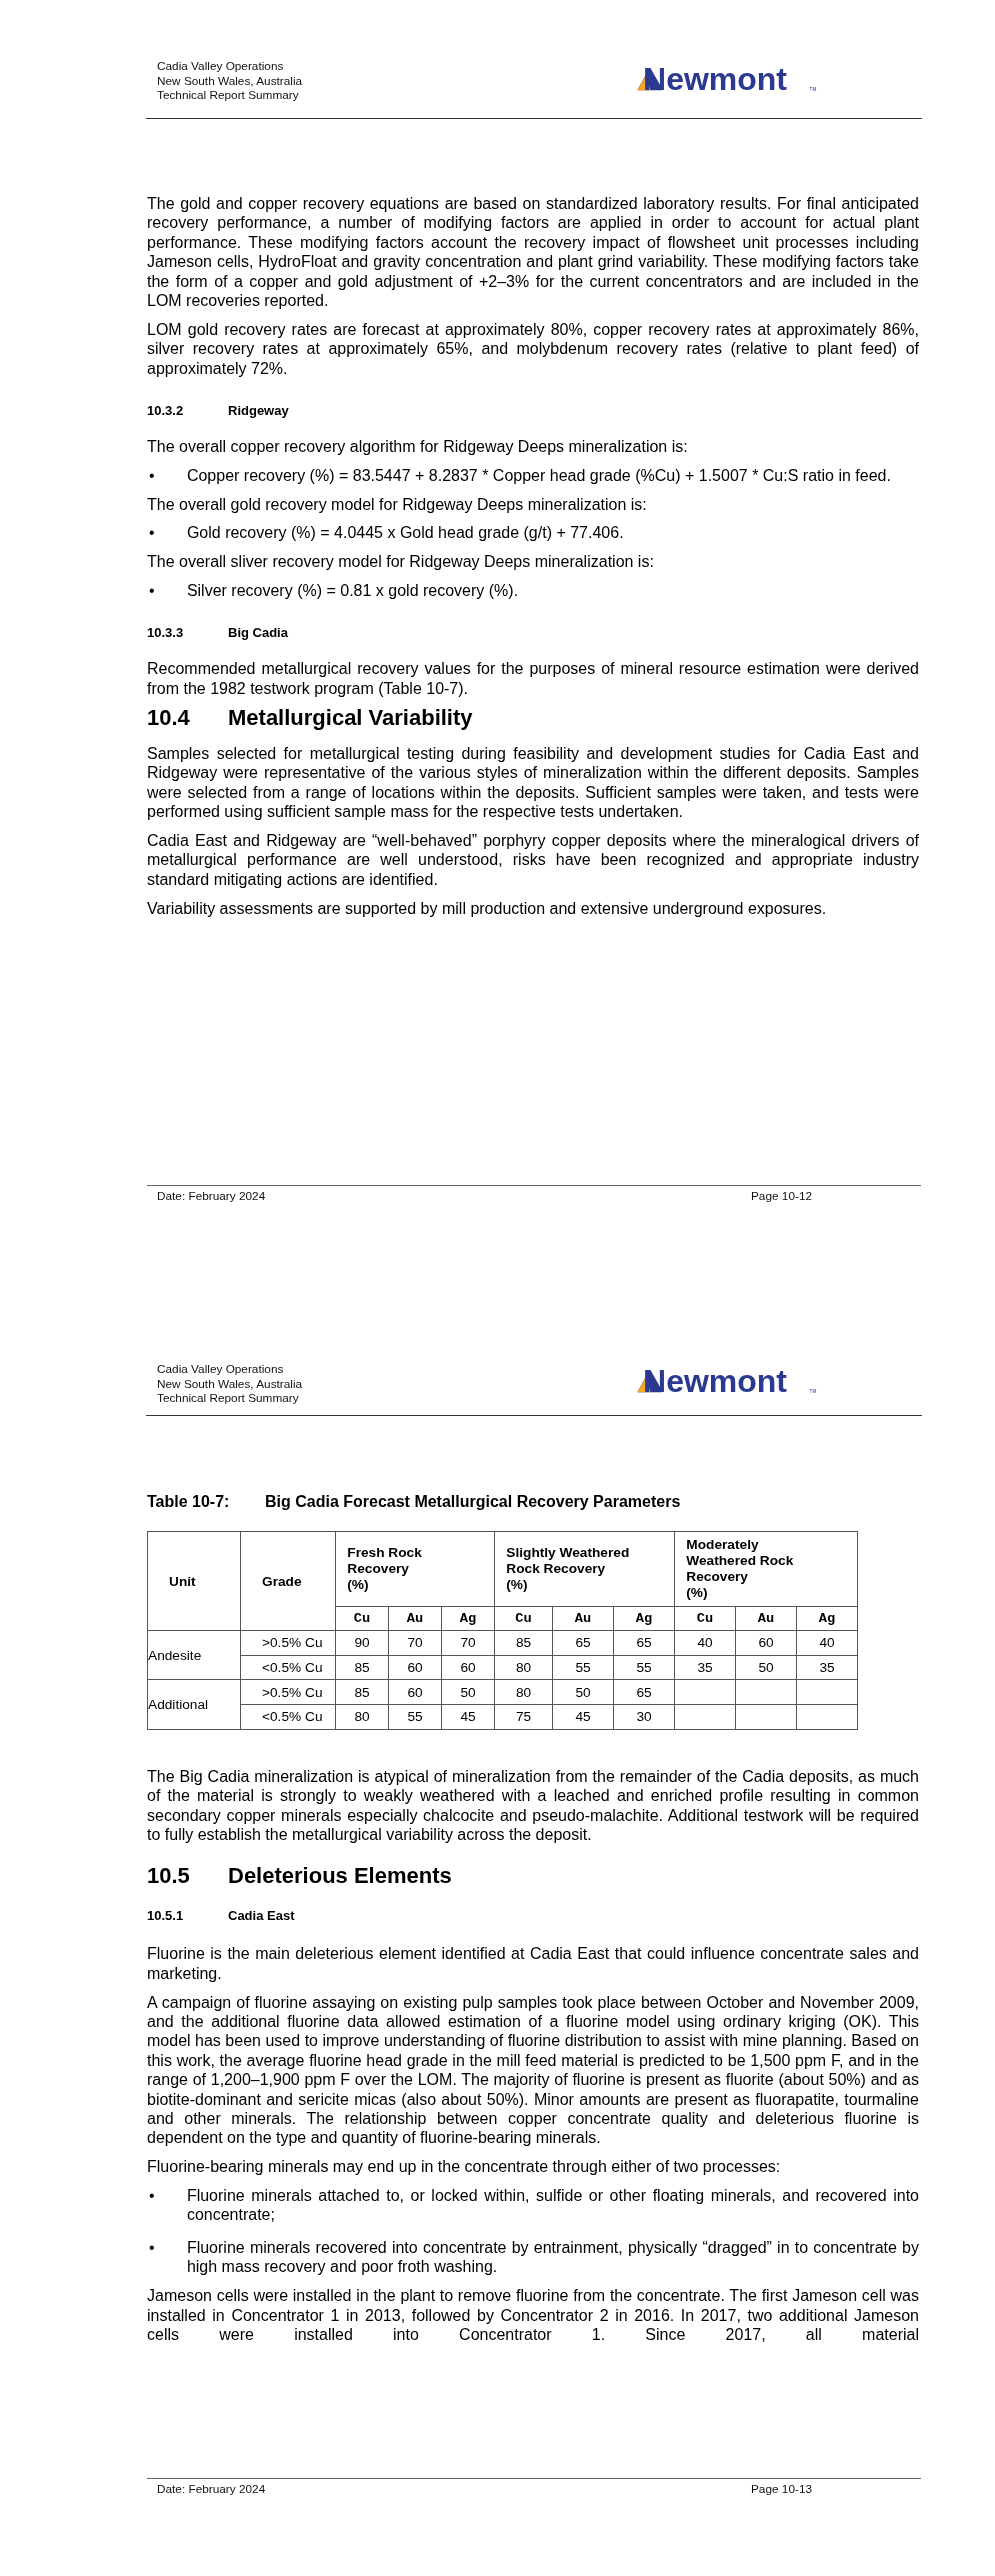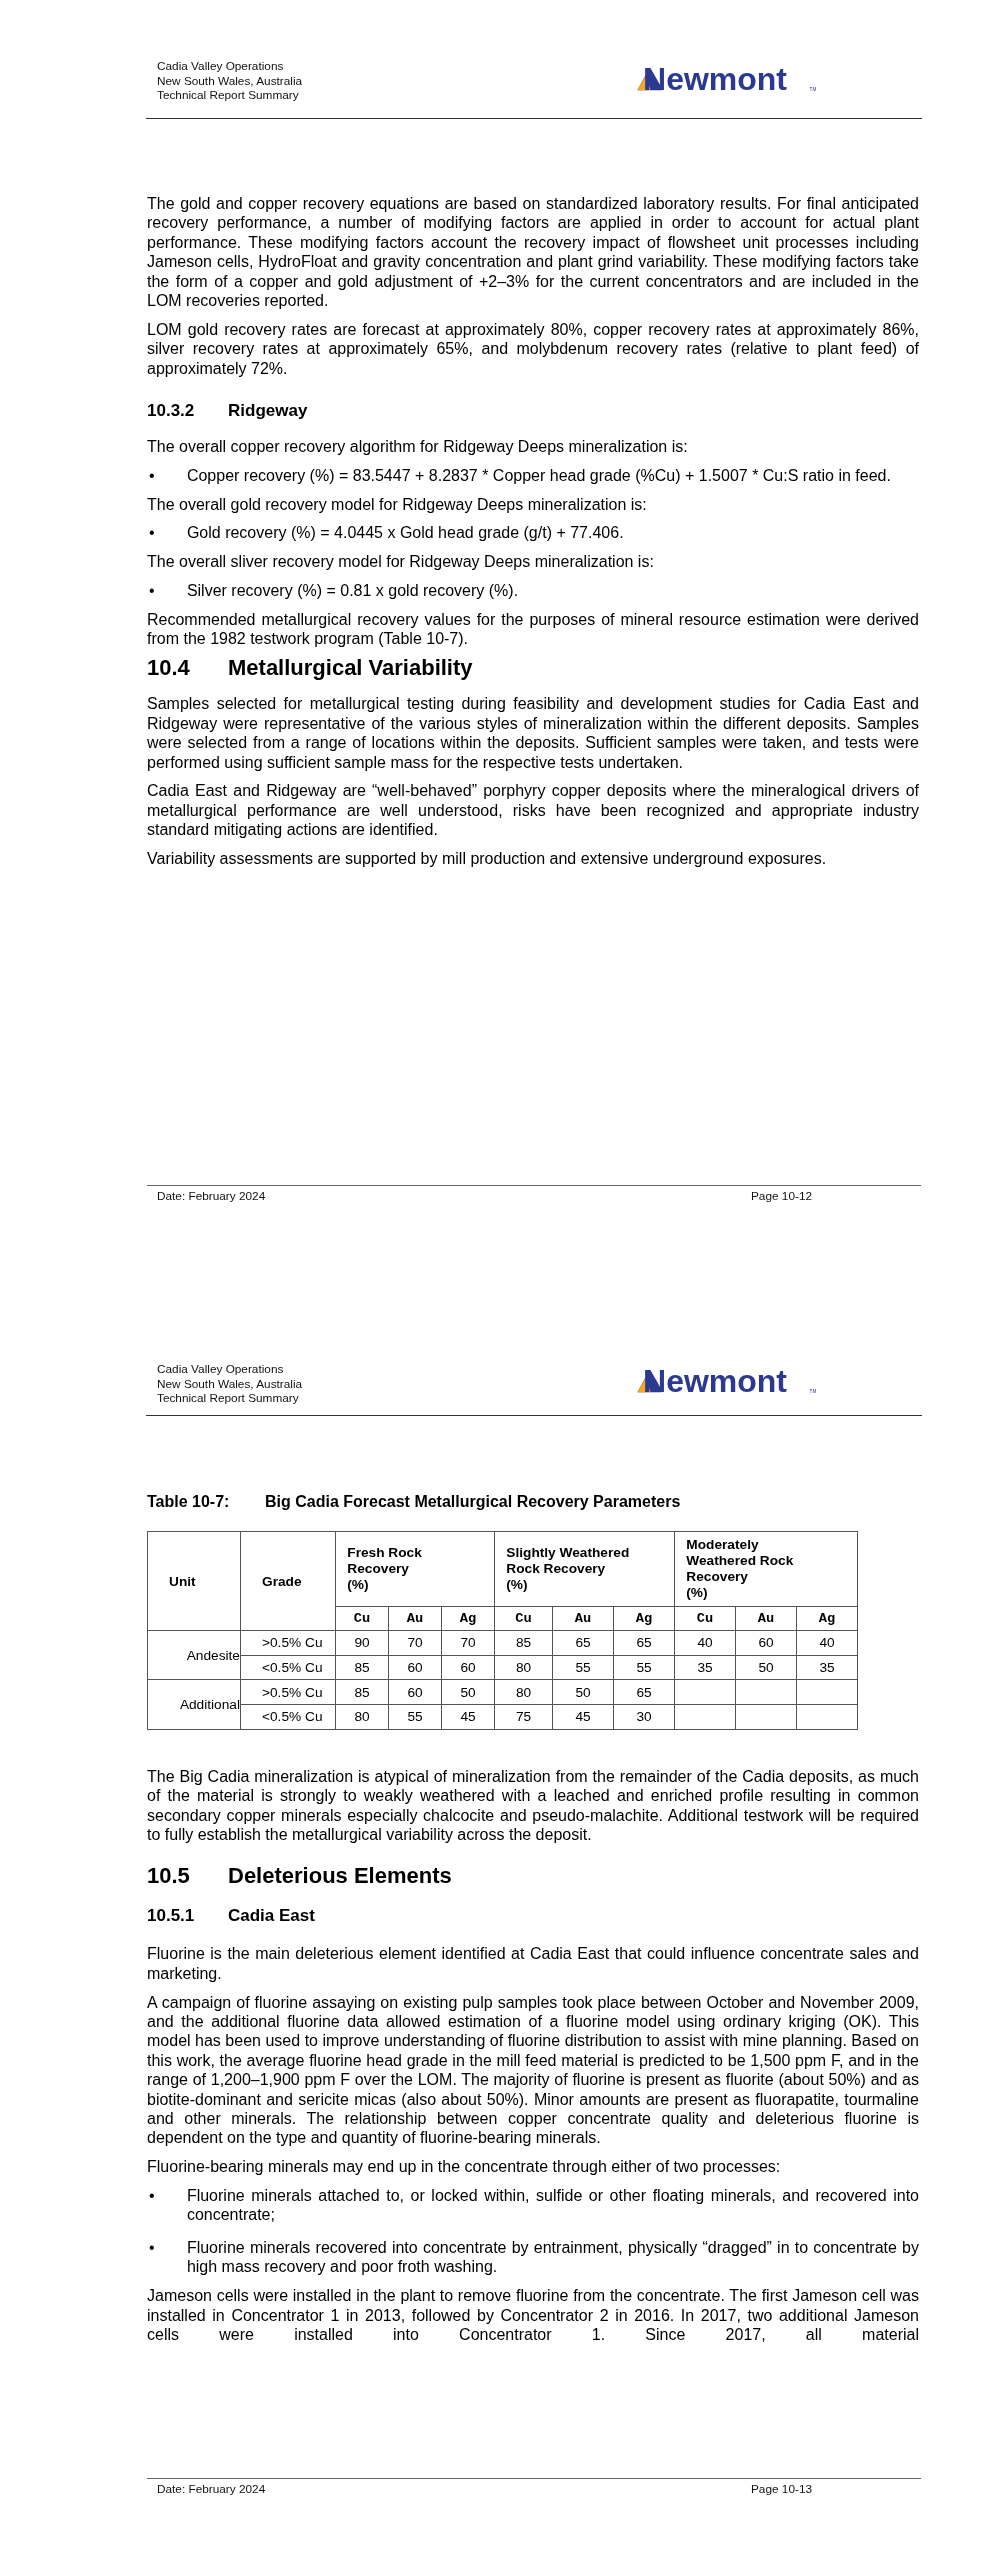--- a/index.html
+++ b/index.html
@@ -9,42 +9,42 @@
   .page1 { top: 0; height: 1293px; }
   .page2 { top: 1302px; height: 1274px; }
 
   .hdr { position: absolute; left: 157px; top: 59px; font-size: 11.8px; line-height: 14.6px; color: #111; }
   .logo { position: absolute; left: 637px; top: 62px; height: 32px; display: flex; align-items: flex-end; }
   .logo svg { display: block; }
   .hdr-rule { position: absolute; left: 146px; width: 776px; height: 0; border-top: 1.4px solid #333; }
 
   .body { position: absolute; left: 147px; width: 772px; font-size: 16px; line-height: 19.4px; text-align: justify; }
   .body p { margin: 0 0 9.4px 0; }
-  .h3 { font-weight: bold; font-size: 17px; margin: 0; display: flex; }
+  .h3 { font-weight: bold; font-size: 13px; margin: 0; display: flex; }
   .h3 .num { width: 81px; }
   .h2 { font-weight: bold; font-size: 22px; margin: 0; display: flex; }
   .h2 .num { width: 81px; }
   .bullet { display: flex; margin: 0 0 9.4px 0; }
   .bullet .dot { width: 38px; flex: 0 0 38px; padding-left: 1.9px; }
   .bullet .txt { flex: 1; }
 
   .ftr-rule { position: absolute; left: 147px; width: 774px; border-top: 1.4px solid #666; }
   .ftr { position: absolute; font-size: 11.8px; color: #111; }
 
   .tbl-caption { position: absolute; left: 147px; top: 1493px; font-weight: bold; font-size: 16px; display: flex; }
   .tbl-caption .num { width: 118px; }
   table.rec { position: absolute; left: 147px; top: 1531px; border-collapse: collapse; font-size: 13.7px; }
   table.rec th, table.rec td { border: 0.9px solid #555; padding: 0; }
   table.rec th { font-weight: bold; }
   table.rec .grp { text-align: left; vertical-align: middle; padding: 3.8px 0 3.8px 11.3px; line-height: 16px; height: 66px; }
   table.rec .unit-h { width: 93px; text-align: left; padding-left: 21px; box-sizing: border-box; }
   table.rec .grade-h { width: 95px; text-align: left; padding-left: 21px; box-sizing: border-box; }
   table.rec .sub { text-align: center; height: 23.6px; font-family: Liberation Mono, monospace; }
   table.rec td { height: 23.6px; text-align: center; }
-  table.rec td.unit { text-align: right; }
+  table.rec td.unit { text-align: left; }
   table.rec td.grade { text-align: left; padding-left: 21px; margin-top: 22px; }
   .c-cu { width: 52px; } .c-au { width: 52px; } .c-ag { width: 52px; }
   .c2 { width: 57px; } .c3 { width: 60px; }
 </style>
 </head>
 <body>
 
 <div class="page page1"></div>
 
 <div class="hdr">
@@ -79,20 +79,24 @@
   <div class="bullet">
     <span class="dot">•</span>
     <span class="txt">Gold recovery (%) = 4.0445 x Gold head grade (g/t) + 77.406.</span>
   </div>
   <p>The overall sliver recovery model for Ridgeway Deeps mineralization is:</p>
   <div class="bullet">
     <span class="dot">•</span>
     <span class="txt">Silver recovery (%) = 0.81 x gold recovery (%).</span>
   </div>
 
+  <div class="h3" style="margin-top:22.6px;margin-bottom:17px">
+    <span class="num">10.3.3</span>
+    <span>Big Cadia</span>
+  </div>
   <p>Recommended metallurgical recovery values for the purposes of mineral resource estimation were derived from the 1982 testwork program (Table 10-7).</p>
 
   <div class="h2" style="margin-bottom:17px">
     <span class="num">10.4</span>
     <span>Metallurgical Variability</span>
   </div>
   <p>Samples selected for metallurgical testing during feasibility and development studies for Cadia East and Ridgeway were representative of the various styles of mineralization within the different deposits.  Samples were selected from a range of locations within the deposits.  Sufficient samples were taken, and tests were performed using sufficient sample mass for the respective tests undertaken.</p>
   <p>Cadia East and Ridgeway are “well-behaved” porphyry copper deposits where the mineralogical drivers of metallurgical performance are well understood, risks have been recognized and appropriate industry standard mitigating actions are identified.</p>
   <p>Variability assessments are supported by mill production and extensive underground exposures.</p>
 </div>

